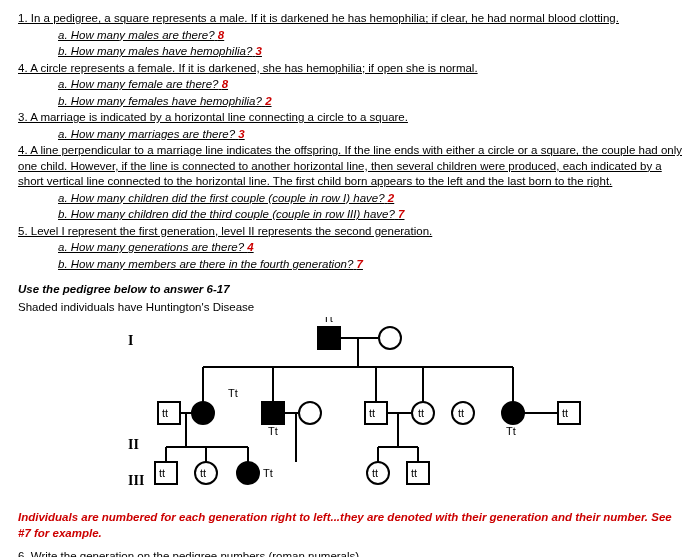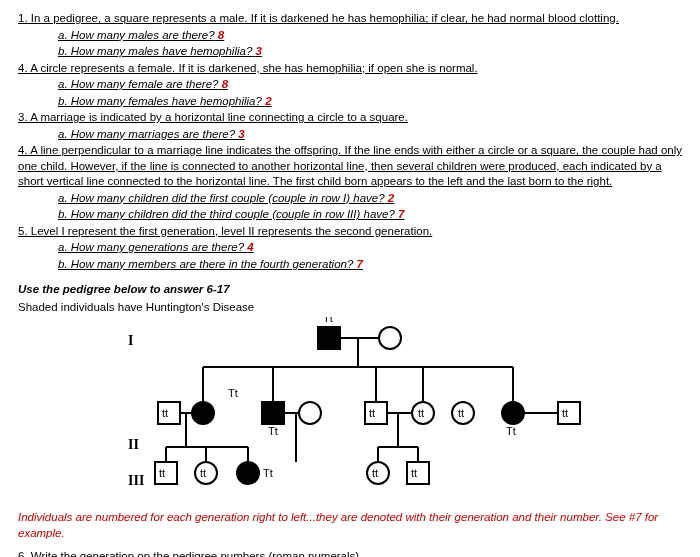--- a/index.html
+++ b/index.html
@@ -28,21 +28,21 @@
       font-weight: bold;
       font-style: italic;
       margin-top: 10px;
     }
     .pedigree-title {
       margin-top: 2px;
     }
     .red-note {
       color: #c00;
       font-style: italic;
-      font-weight: normal;
+      font-weight: bold;
       margin: 8px 0;
     }
     .pedigree-container {
       position: relative;
       width: 520px;
       height: 185px;
       margin: 2px auto 5px 100px;
     }
     .gen-label {
       position: absolute;

